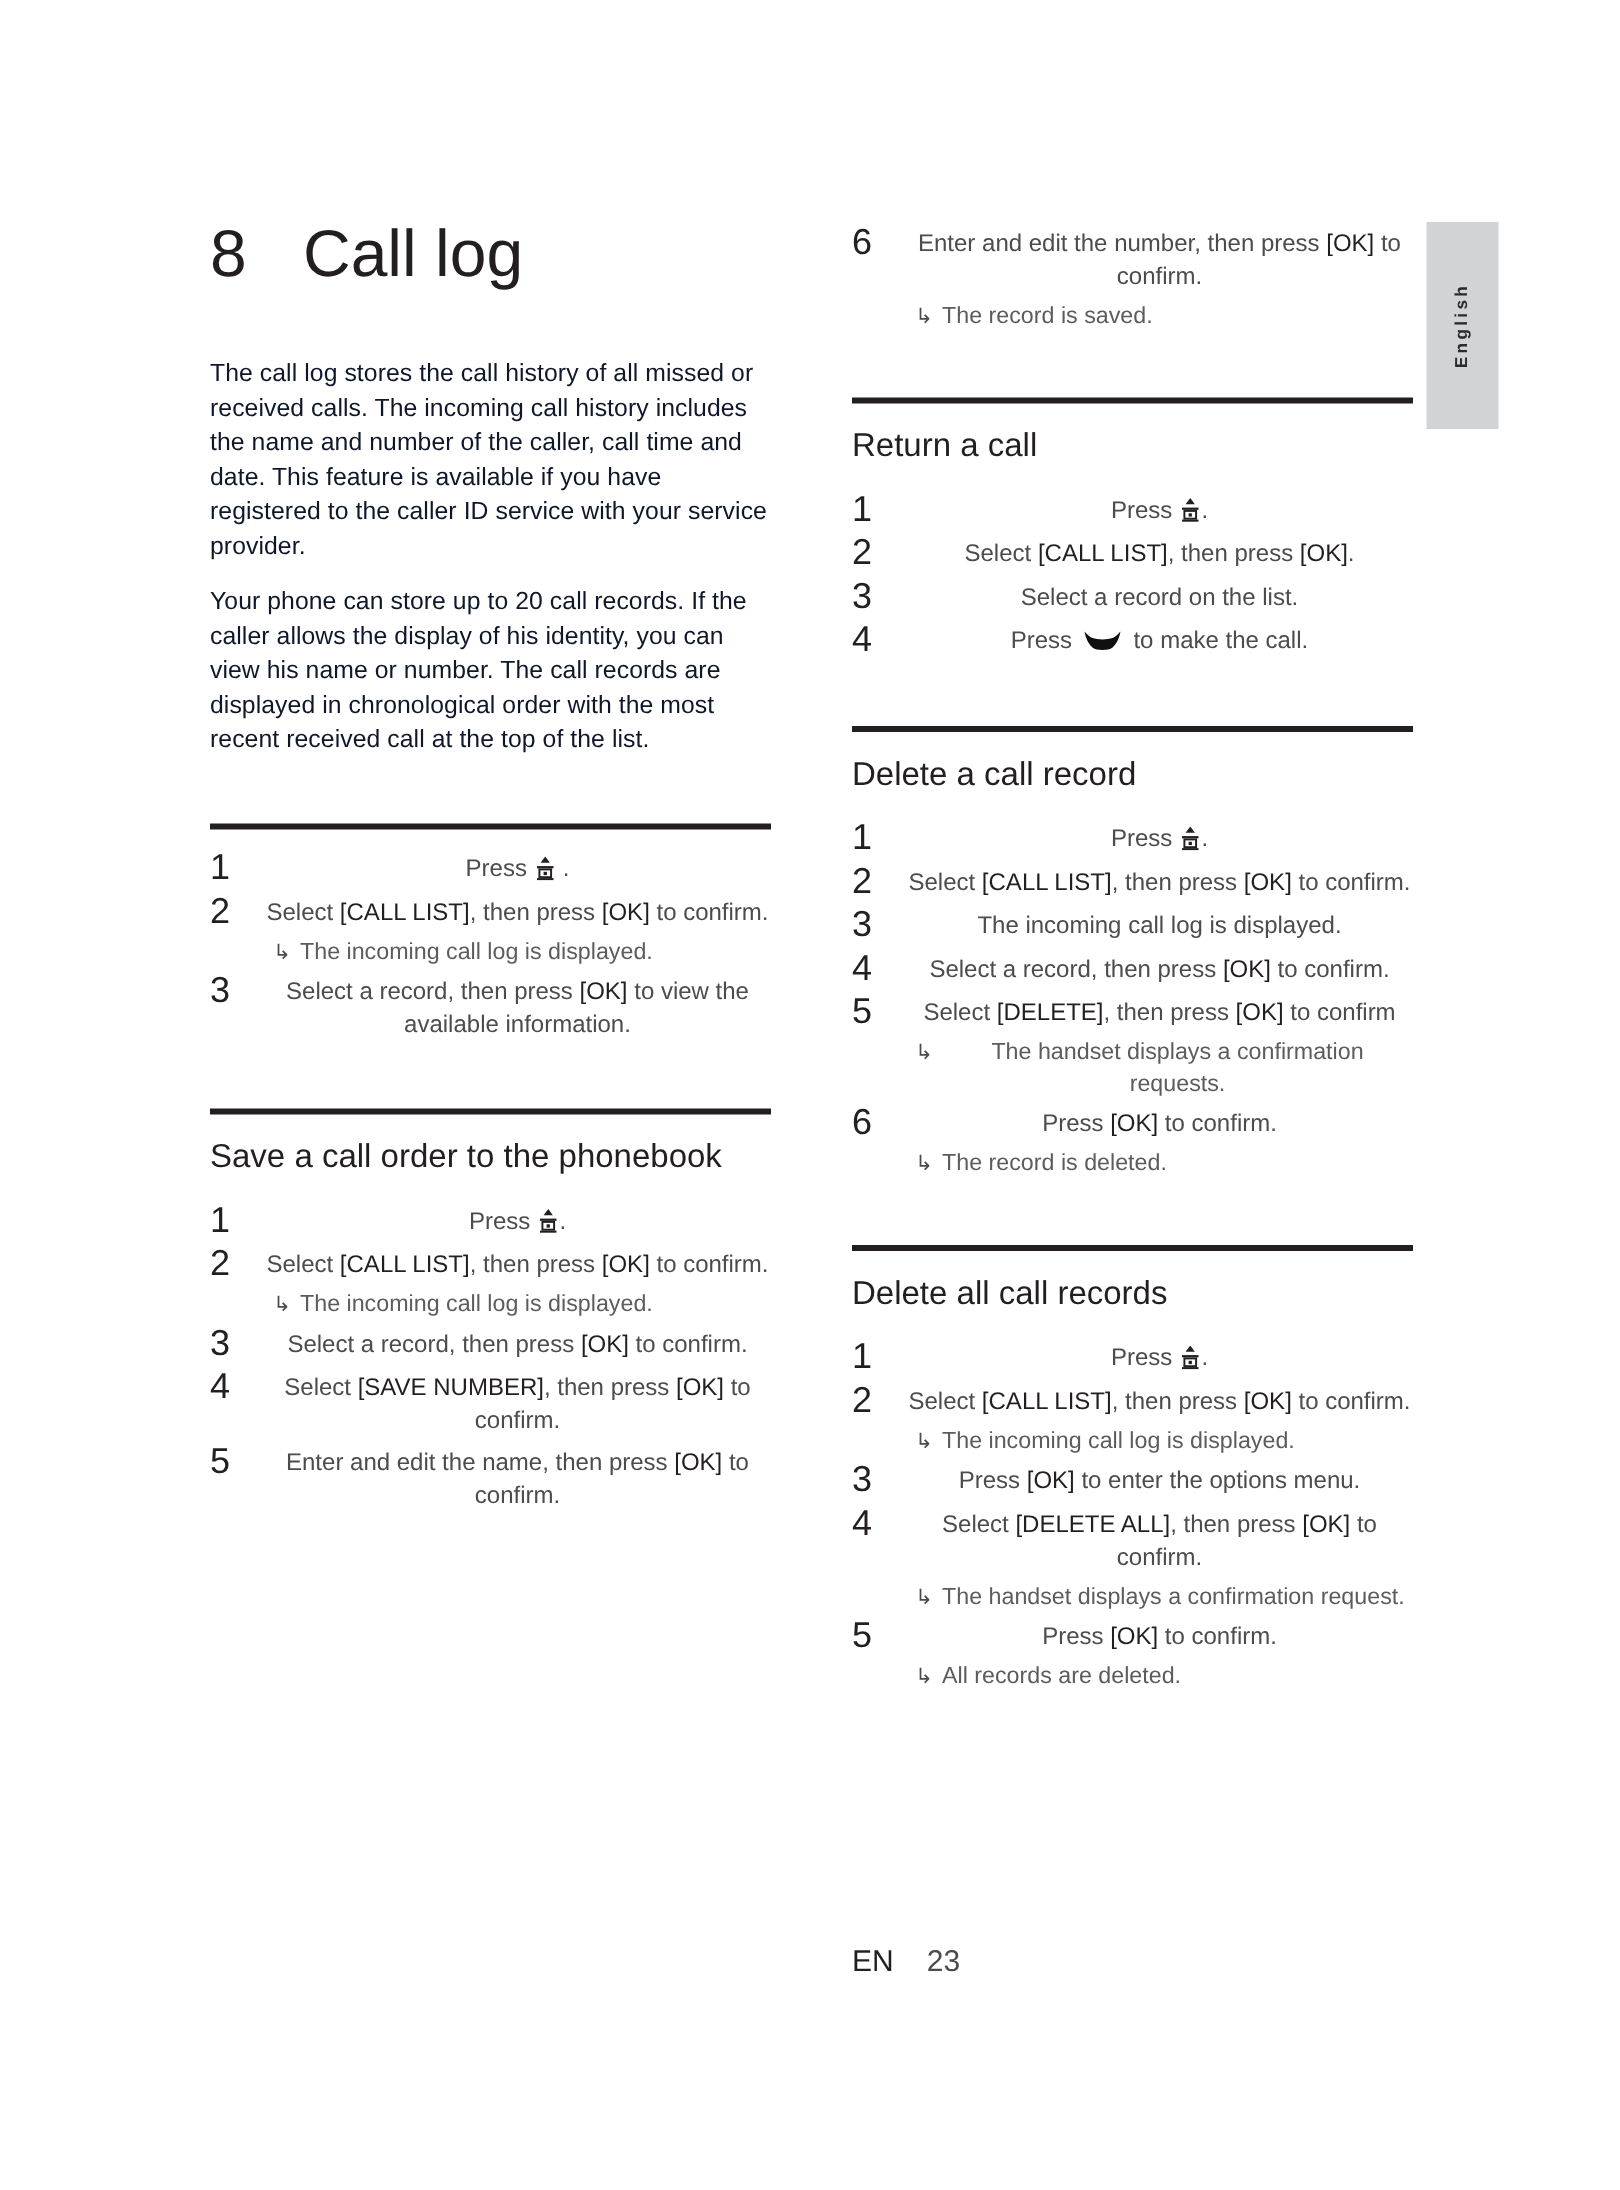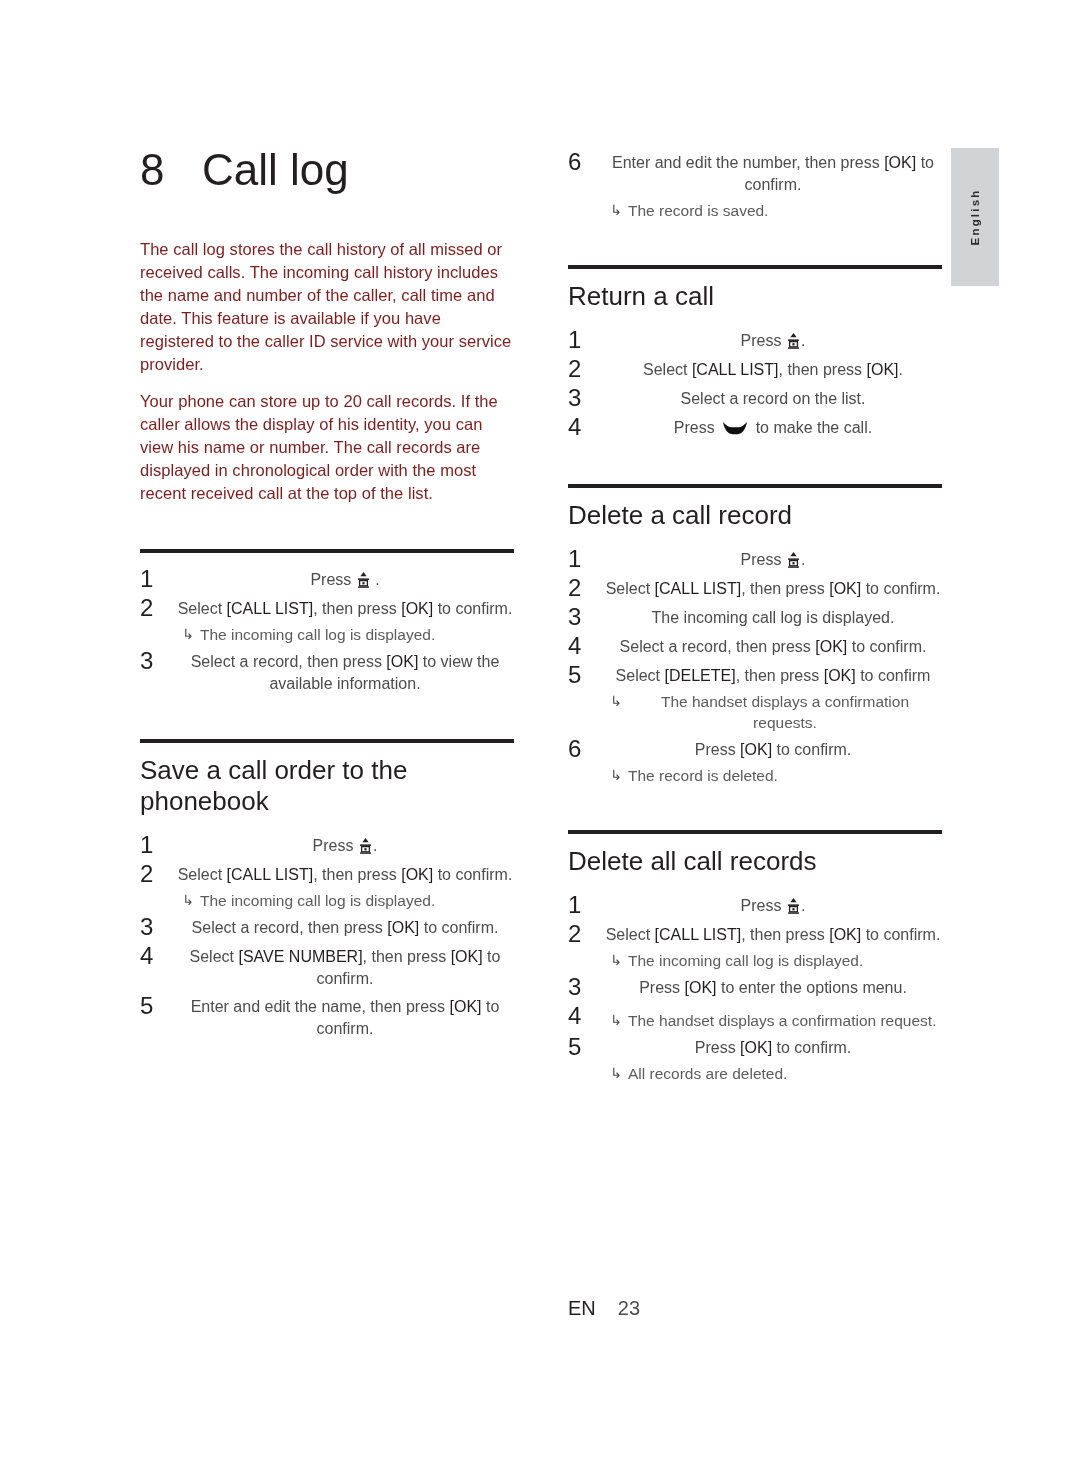--- a/index.html
+++ b/index.html
@@ -71,21 +71,21 @@
     font-size: 44px;
     font-weight: normal;
     line-height: 1;
     font-family: "Liberation Sans", sans-serif;
   }
 
   
   .para {
     font-size: 16.5px;
     line-height: 23px;
-    color: #7f1d1d;
+    color: #0f172a;
     margin: 0 0 14px 0;
     letter-spacing: 0.05px;
   }
   .para:last-child { margin-bottom: 0; }
 
   
   .note-wrap { margin: 30px 0 0 0; }
   .note-head {
     display: flex;
     align-items: center;
@@ -129,21 +129,21 @@
   }
 
   
   .section { margin-top: 44px; }
   .rule {
     height: 4px;
     background: #231f20;
     margin-bottom: 12px;
   }
   .sec-title {
-    font-size: 26px;
+    font-size: 22px;
     line-height: 31px;
     color: #231f20;
     margin: 0 0 14px 0;
     font-weight: normal;
     font-family: "Liberation Sans", sans-serif;
   }
 
   
   ol.steps { list-style: none; margin:0; padding:0; }
   .step {
@@ -480,20 +480,21 @@
         <li class="step">
           <span class="step-num">3</span>
           <span class="step-body">
             <span class="step-text"><span>Press </span><span class="b">[OK]</span><span> to enter the options menu.</span></span>
           </span>
         </li>
 
         <li class="step">
           <span class="step-num">4</span>
           <span class="step-body">
+            <span class="step-text"><span>Select </span><span class="b">[DELETE ALL]</span><span>, then press </span><span class="b">[OK]</span><span> to confirm.</span></span>
             <span class="result">
               <span class="arrow">↳</span>
               <span>The handset displays a confirmation request.</span>
             </span>
           </span>
         </li>
 
         <li class="step">
           <span class="step-num">5</span>
           <span class="step-body">

